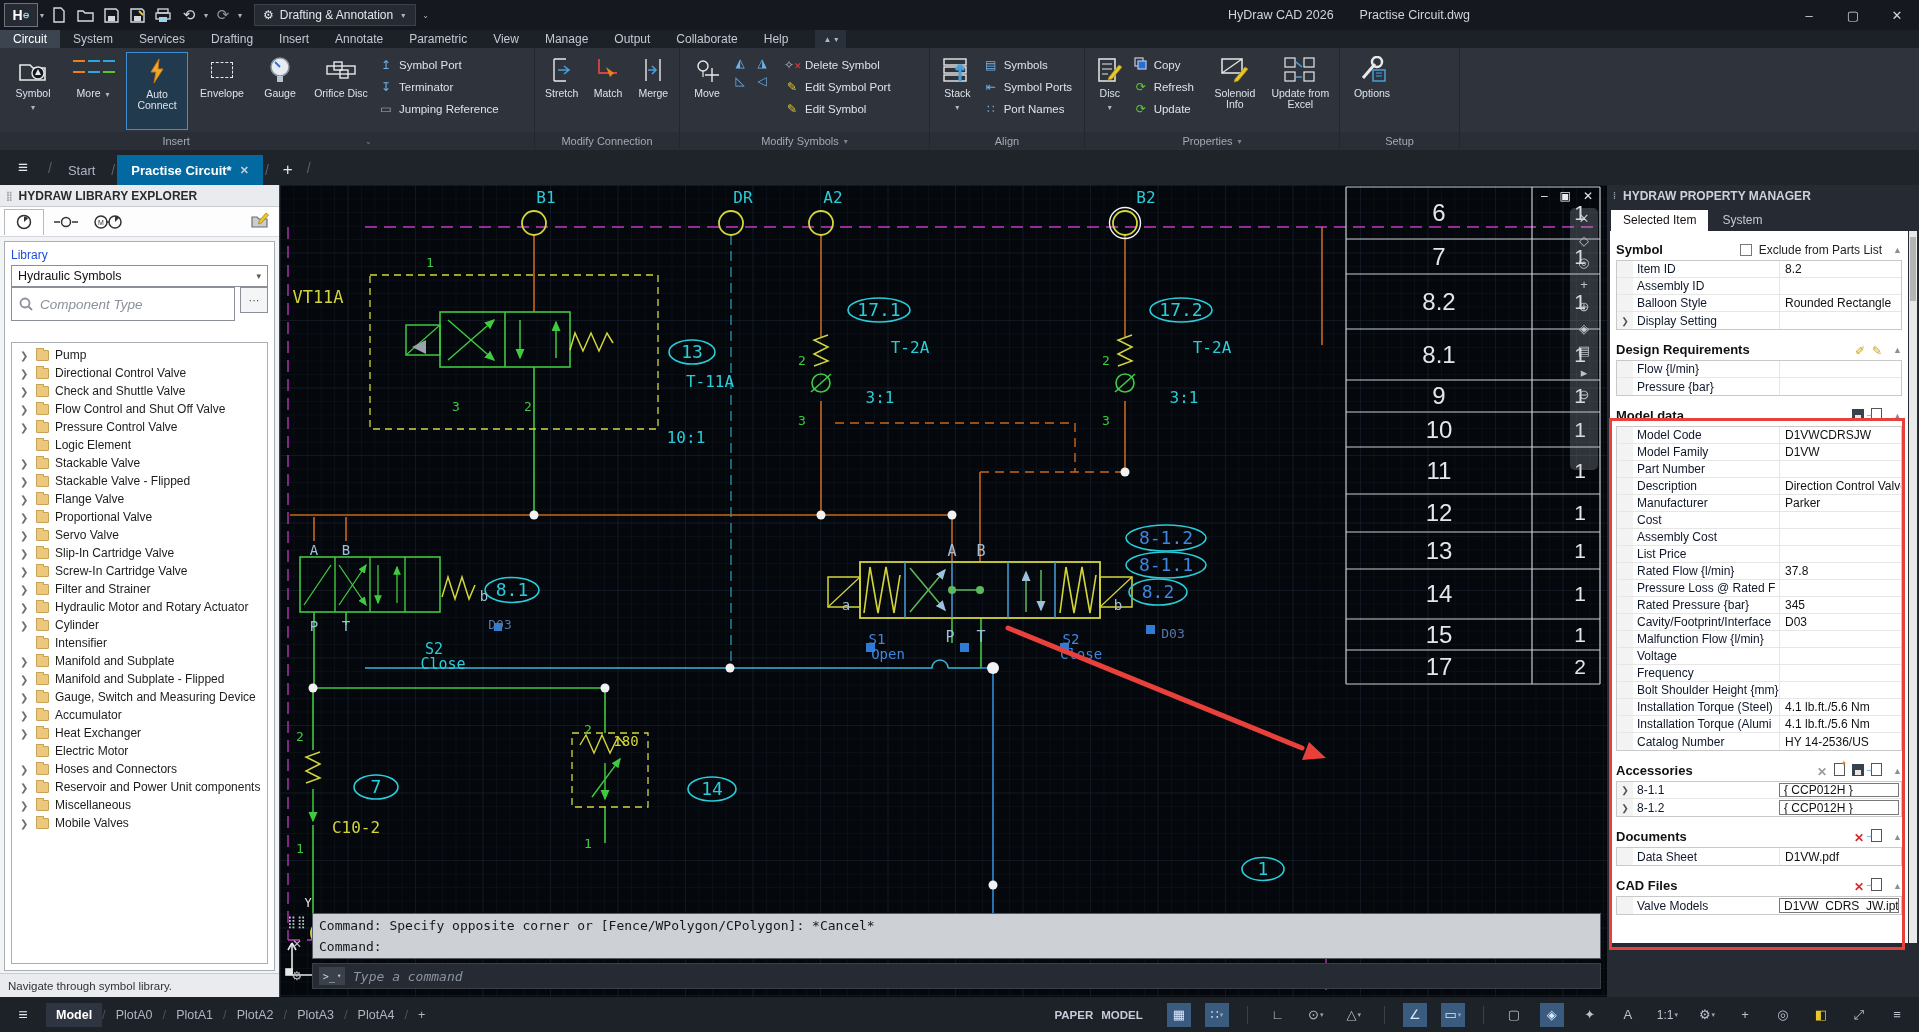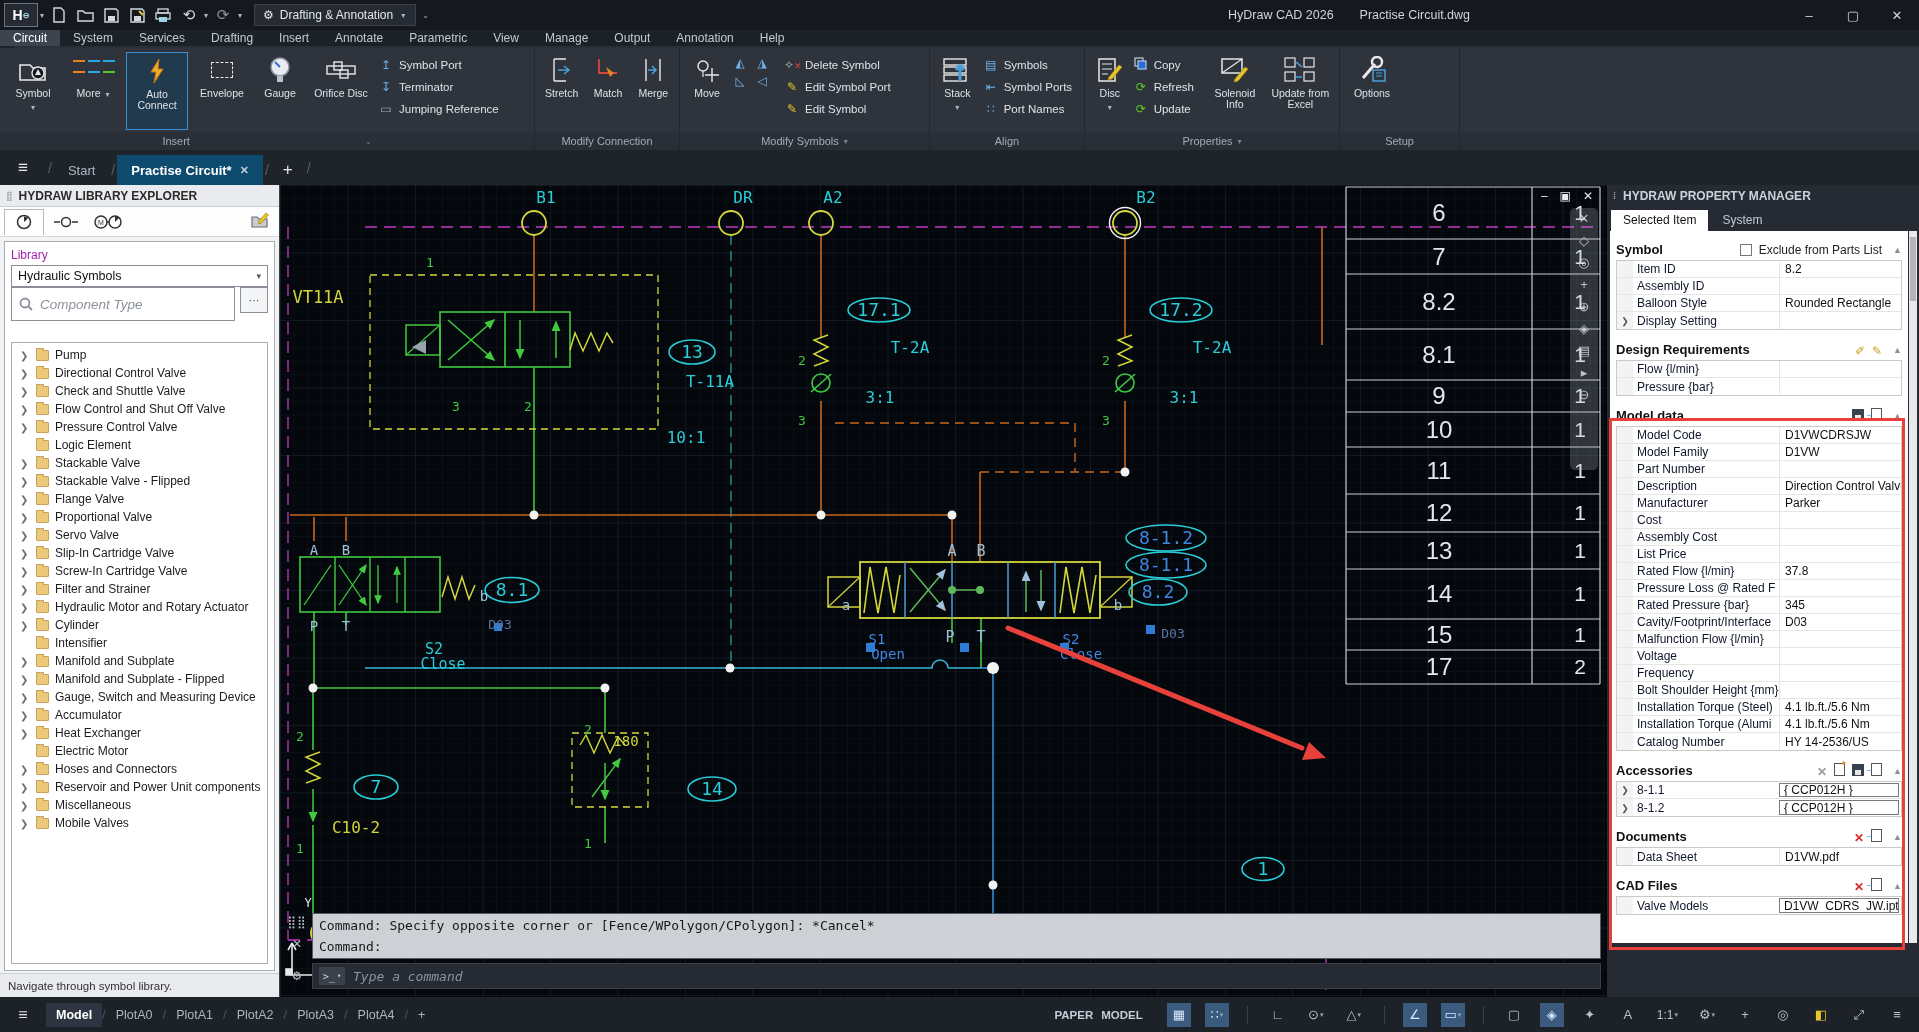--- a/index.html
+++ b/index.html
@@ -17,21 +17,21 @@
   #workspace-box { height:22px; background:#262b33; border:1px solid #3a414b; display:flex; align-items:center;
     padding:0 8px; margin-left:10px; font-size:12px; color:#e3e7ed; gap:6px; }
   #app-title { position:absolute; left:1228px; top:0; height:30px; display:flex; align-items:center; gap:26px;
     font-size:12.5px; color:#cfd5dd; }
   #win-controls { position:absolute; right:0; top:0; height:30px; display:flex; }
   .win-btn { width:44px; height:30px; display:flex; align-items:center; justify-content:center;
     color:#cfd5dd; font-size:13px; }
 
   
   #menubar { position:absolute; left:0; top:30px; width:1919px; height:18px; background:#1c2128;
-    display:flex; align-items:stretch; font-size:12px; color:#c3cad4;flex-direction:column; }
+    display:flex; align-items:stretch; font-size:12px; color:#c3cad4; }
   .menu-tab { padding:1px 13px; display:flex; align-items:center; }
   .menu-tab.active { background:#3c4450; color:#fff; }
   #ribbon-toggle { margin-left:14px; display:flex; align-items:center; gap:3px; background:#2a303a;
     padding:0 8px; font-size:8px; color:#aeb6c2; }
 
   
   #ribbon { position:absolute; left:0; top:48px; width:1919px; height:84px; background:#2f343c;
     display:flex; color:#dde2ea; }
   .rgroup { height:84px; border-right:1px solid #232830; display:flex; padding:4px 4px 2px 4px; gap:2px; }
   .bigbtn { width:54px; display:flex; flex-direction:column; align-items:center; justify-content:flex-start;
@@ -50,40 +50,40 @@
     display:flex; font-size:11px; color:#a2aab5; }
   .rlabel { display:flex; align-items:center; justify-content:center; gap:5px; border-right:1px solid #232830; }
   .rlabel .corner { font-size:8px; color:#7b838e; }
 
   
   #filetabs { position:absolute; left:0; top:150px; width:1919px; height:35px; background:#1f242b;
     display:flex; align-items:flex-end; color:#aeb6c2; }
   .ft-burger { width:46px; height:35px; display:flex; align-items:center; justify-content:center;
     color:#e3e7ed; font-size:17px; }
   .ftab { height:30px; padding:0 14px; display:flex; align-items:center; gap:8px; font-size:13px; }
-  .ftab.active { background:#0c4a6e; color:#fff; font-weight:bold; }
+  .ftab.active { background:#0369a1; color:#fff; font-weight:bold; }
   .ft-sep { color:#566070; font-size:14px; padding:0 2px; align-self:center; }
   .ft-plus { width:34px; height:30px; display:flex; align-items:center; justify-content:center;
     color:#e3e7ed; font-size:17px; }
   .ft-close { font-size:11px; color:#c3cad4; }
 
   
   #leftpanel { position:absolute; left:0; top:185px; width:280px; height:812px; background:#f2f3f5;
     border-right:1px solid #3a3f46; }
   #lp-header { height:22px; background:#e9ebee; display:flex; align-items:center; padding:0 6px;
     font-size:12px; font-weight:bold; color:#2b2b2b; gap:5px; border-bottom:1px solid #c9ccd1; }
   .grip { color:#9aa0a8; font-size:9px; letter-spacing:1px; }
   #lp-tabs { height:30px; background:#fdfdfd; display:flex; align-items:center; padding:0 4px; gap:2px;
     border-bottom:1px solid #d5d8dc; }
   .lp-tab { width:40px; height:26px; display:flex; align-items:center; justify-content:center; }
   .lp-tab.active { border:1px solid #b6bac0; border-bottom:none; background:#fff; }
   #lp-edit { margin-left:auto; margin-right:6px; }
   #lp-body { position:absolute; left:4px; right:4px; top:56px; bottom:26px; border:1px solid #a9adb4;
     background:#fff; padding:6px; }
-  #lp-library-label { font-size:12px; color:#a21caf; margin-bottom:3px; }
+  #lp-library-label { font-size:12px; color:#1d4ed8; margin-bottom:3px; }
   #lp-select { height:22px; border:1px solid #8a8f98; display:flex; align-items:center; padding:0 6px;
     font-size:12.5px; color:#111; justify-content:space-between; }
   #lp-searchrow { display:flex; gap:5px; margin-bottom:7px; }
   #lp-search { flex:1; height:34px; border:1px solid #8a8f98; display:flex; align-items:center; gap:7px;
     padding:0 7px; }
   #lp-search .ph { font-style:italic; color:#8b919b; font-size:13.5px; }
   #lp-more-btn { width:28px; height:26px; border:1px solid #8a8f98; display:flex; align-items:center;
     justify-content:center; font-size:11px; color:#444; background:#f4f5f6; }
   #lp-tree { position:absolute; left:6px; right:6px; top:100px; bottom:6px; border:1px solid #a9adb4;
     overflow:hidden; padding-top:3px; }
@@ -240,21 +240,21 @@
       <div class="menu-tab active">Circuit</div>
       <div class="menu-tab">System</div>
       <div class="menu-tab">Services</div>
       <div class="menu-tab">Drafting</div>
       <div class="menu-tab">Insert</div>
       <div class="menu-tab">Annotate</div>
       <div class="menu-tab">Parametric</div>
       <div class="menu-tab">View</div>
       <div class="menu-tab">Manage</div>
       <div class="menu-tab">Output</div>
-      <div class="menu-tab">Annotation</div>
+      <div class="menu-tab">Collaborate</div>
       <div class="menu-tab">Help</div>
     </div>
   <div id="ribbon-toggle">
       <span>▲</span>
       <span>▾</span>
     </div>
 </div>
 
 <div id="ribbon">
   <div class="rgroup" style="width:535px;">

